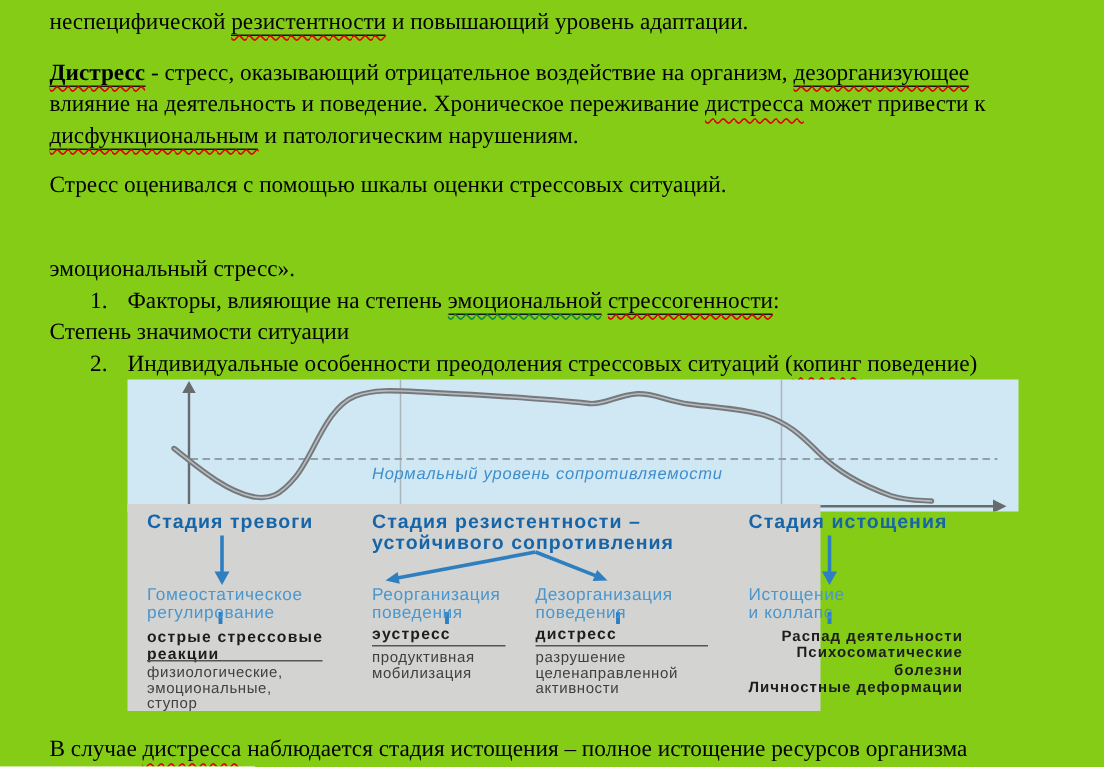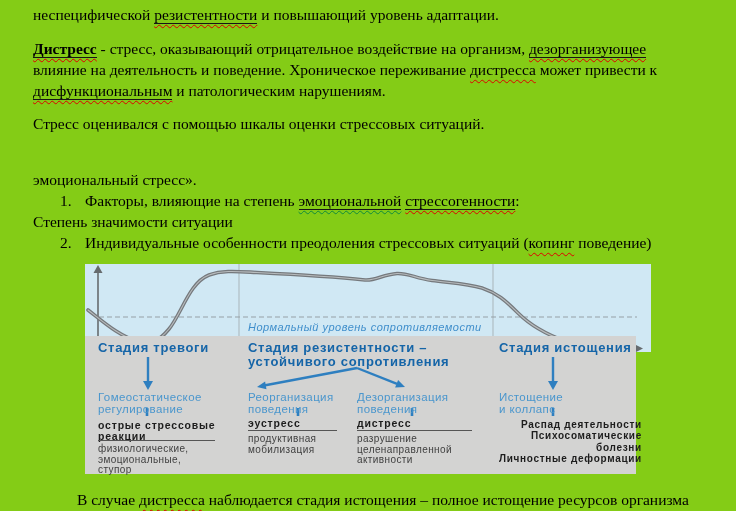--- a/index.html
+++ b/index.html
@@ -8,30 +8,30 @@
   
   .line{position:absolute;left:33px;white-space:nowrap;font-size:15.5px;line-height:20px;color:#000;}
   .b{font-weight:bold;}
   .u{border-bottom:1.2px solid #161616;}
   .wr{text-decoration-line:underline;text-decoration-style:wavy;text-decoration-color:#e00000;
       text-decoration-thickness:1px;text-underline-offset:3.5px;}
   .wg{text-decoration-line:underline;text-decoration-style:wavy;text-decoration-color:#0f8a3d;
       text-decoration-thickness:1px;text-underline-offset:3.5px;}
   .num{display:inline-block;margin-left:27px;width:17px;}
   .litxt{margin-left:8px;}
-  .indent{margin-left:44px;}
+  .indent{}
   .pagenum-clip{position:absolute;top:0;right:20px;height:5px;overflow:hidden;}
   .pagenum-clip span{display:block;margin-top:-12px;font-size:14px;color:#2a4a7a;}
   
   .figure{position:absolute;left:85px;top:248px;width:566px;height:226px;
           font-family:"Liberation Sans",sans-serif;}
-  .plot{position:absolute;left:0;top:16px;width:566px;height:88px;background:#d0e8f4;}
+  .plot{position:absolute;left:0;top:5px;width:566px;height:88px;background:#d0e8f4;padding-left:28px;}
   .normal-label{position:absolute;left:163px;top:57px;font-size:11px;font-style:italic;
                 color:#3f8ecb;letter-spacing:0.5px;white-space:nowrap;}
-  .panel{position:absolute;left:0;top:88px;width:551px;height:138px;background:#d3d3d2;}
+  .panel{position:absolute;left:0;top:88px;width:462px;height:138px;background:#d3d3d2;}
   .stage-title{position:absolute;font-size:13px;font-weight:bold;color:#1565a8;
                letter-spacing:0.7px;line-height:14px;white-space:nowrap;}
   .blue-label{position:absolute;font-size:11.5px;color:#4a96cd;letter-spacing:0.4px;
               line-height:12px;white-space:nowrap;}
   .term{position:absolute;font-size:10.5px;font-weight:bold;color:#1d1d1d;
         letter-spacing:0.8px;line-height:11px;white-space:nowrap;}
   .desc{position:absolute;font-size:10px;color:#3f3f3f;
         letter-spacing:0.4px;line-height:10.5px;white-space:nowrap;}
   .outcomes{position:absolute;font-size:10px;font-weight:bold;color:#1d1d1d;
             letter-spacing:0.7px;line-height:11.3px;white-space:nowrap;text-align:right;}

